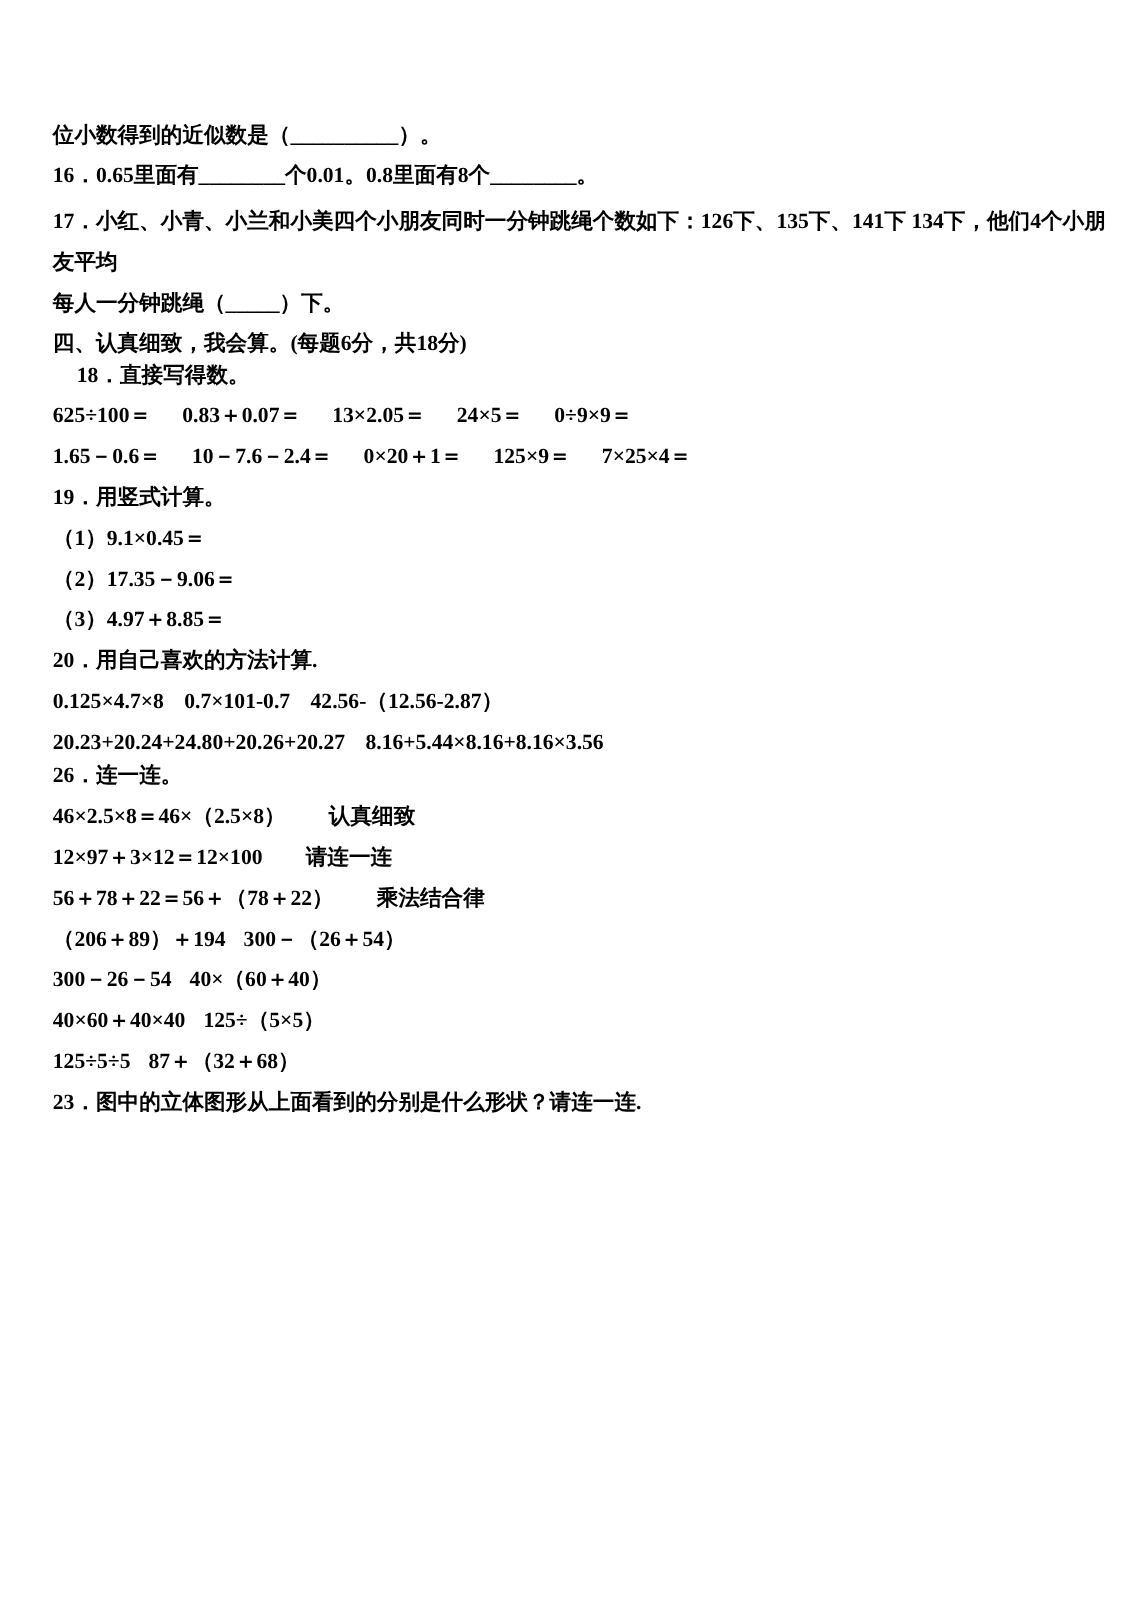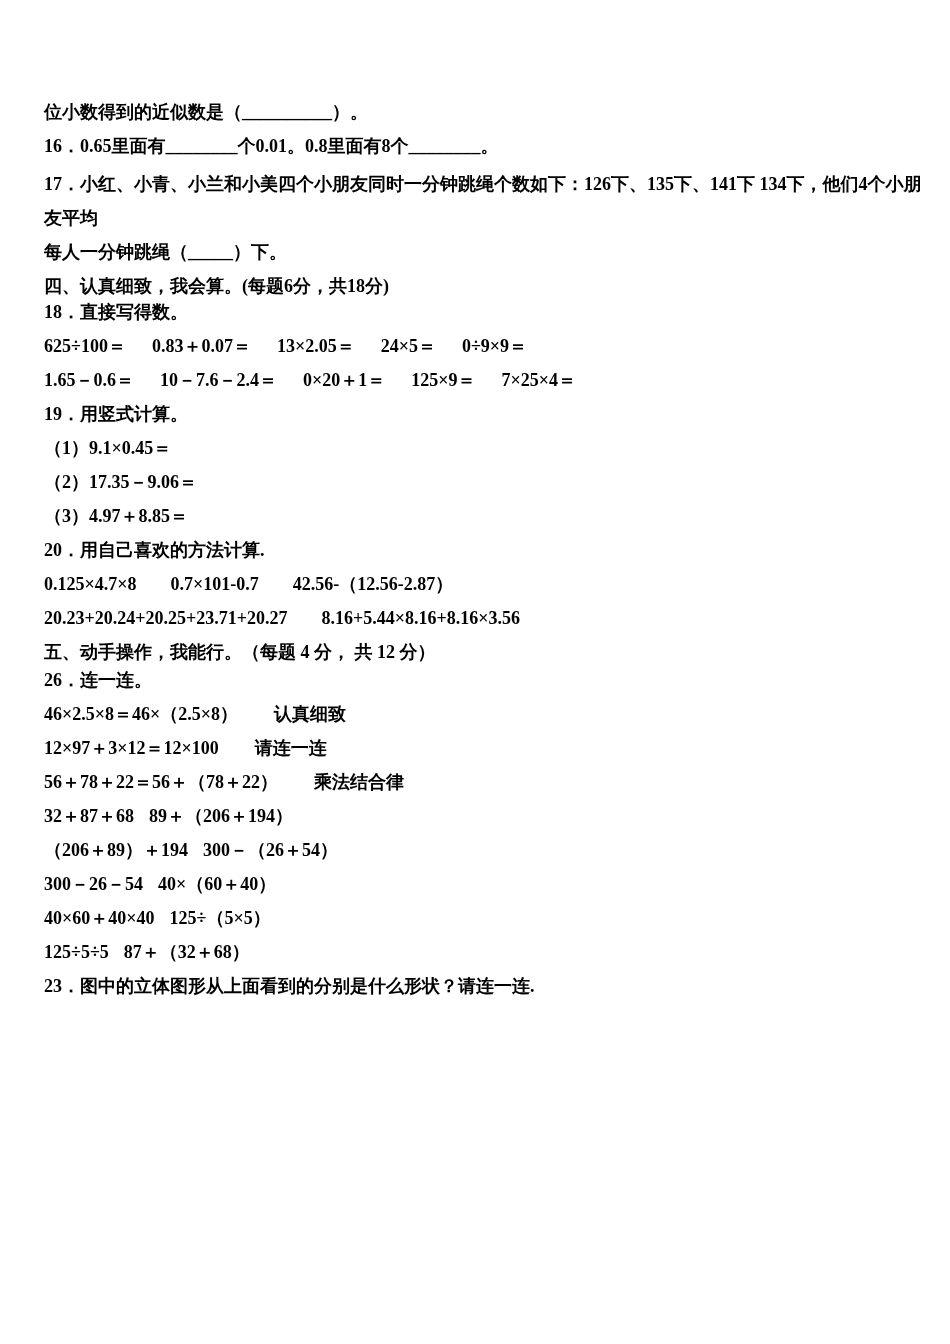--- a/index.html
+++ b/index.html
@@ -15,25 +15,25 @@
     box-sizing: border-box;
     overflow: hidden;
   }
   .line {
     margin: 0;
     font-size: 18px;
     line-height: 34px;
     white-space: pre-wrap;
   }
   .loose4  { margin-top: 4px; }
-  .tight8  { margin-top: -8px; }
+  .tight8  { margin-top: -8px; margin-left: 20px; }
   .tight6  { margin-top: -6px; }
   .col        { margin-right: 26px; }
   .col:last-child { margin-right: 0; }
-  .gap17 .col { margin-right: 34px; }
+  .gap17 .col { margin-right: 17px; }
   .law-label  { margin-left: 36px; }
   .q22-right  { margin-left: 15px; }
 </style>
 </head>
 <body>
 
 <div class="page">
 
   <p class="line">位小数得到的近似数是（__________）。</p>
 
@@ -48,30 +48,28 @@
   <p class="line"><span class="col">625÷100＝</span><span class="col">0.83＋0.07＝</span><span class="col">13×2.05＝</span><span class="col">24×5＝</span><span class="col">0÷9×9＝</span></p>
   <p class="line"><span class="col">1.65－0.6＝</span><span class="col">10－7.6－2.4＝</span><span class="col">0×20＋1＝</span><span class="col">125×9＝</span><span class="col">7×25×4＝</span></p>
 
   <p class="line">19．用竖式计算。</p>
   <p class="line">（1）9.1×0.45＝</p>
   <p class="line">（2）17.35－9.06＝</p>
   <p class="line">（3）4.97＋8.85＝</p>
 
   <p class="line">20．用自己喜欢的方法计算.</p>
   <p class="line gap17"><span class="col">0.125×4.7×8</span><span class="col">0.7×101-0.7</span><span class="col">42.56-（12.56-2.87）</span></p>
-  <p class="line gap17"><span class="col">20.23+20.24+20.25+23.71+20.27</span><span class="col">8.16+5.44×8.16+8.16×3.56</span></p>
+  <p class="line gap17"><span class="col">20.23+20.24+24.80+20.26+20.27</span><span class="col">8.16+5.44×8.16+8.16×3.56</span></p>
 
-  <p class="line">五、动手操作，我能行。（每题 4 分， 共 12 分）</p>
 
   <p class="line tight6">26．连一连。</p>
   <p class="line"><span>46×2.5×8＝46×（2.5×8）</span><span class="law-label">认真细致</span></p>
   <p class="line"><span>12×97＋3×12＝12×100</span><span class="law-label">请连一连</span></p>
   <p class="line"><span>56＋78＋22＝56＋（78＋22）</span><span class="law-label">乘法结合律</span></p>
 
-  <p class="line"><span>32＋87＋68</span><span class="q22-right">89＋（206＋194）</span></p>
   <p class="line"><span>（206＋89）＋194</span><span class="q22-right">300－（26＋54）</span></p>
   <p class="line"><span>300－26－54</span><span class="q22-right">40×（60＋40）</span></p>
   <p class="line"><span>40×60＋40×40</span><span class="q22-right">125÷（5×5）</span></p>
   <p class="line"><span>125÷5÷5</span><span class="q22-right">87＋（32＋68）</span></p>
 
   <p class="line">23．图中的立体图形从上面看到的分别是什么形状？请连一连.</p>
 
 </div>
 
 </body></html>

